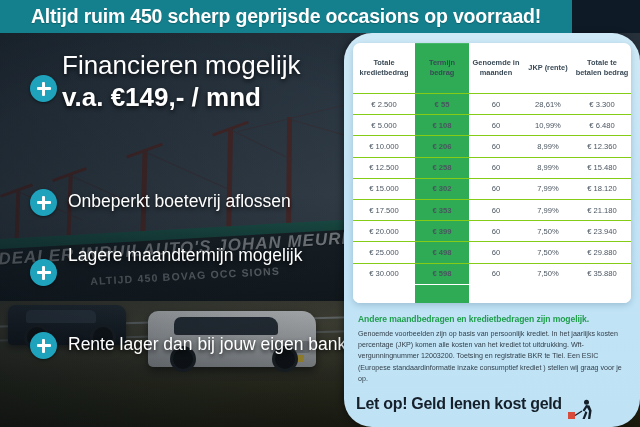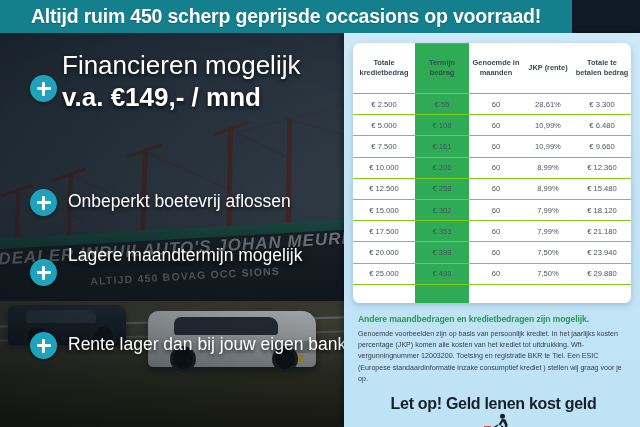--- a/index.html
+++ b/index.html
@@ -129,20 +129,21 @@
     position:absolute;color:#ffffff;font-size:17.5px;font-weight:normal;
     text-shadow:0 2px 4px rgba(0,0,0,.8);white-space:nowrap;
   }
 
   
   .panel{
     position:absolute;right:0;top:33px;width:296px;height:394px;
     background:linear-gradient(180deg,#cfeaf7 0%,#c3e4f6 40%,#bfe2f5 100%);
     z-index:20;
     box-shadow:-2px 0 6px rgba(0,0,0,.35);
+    border-radius:28px;
   }
   .card{
     position:absolute;left:9px;top:10px;width:278px;height:260px;
     background:#ffffff;border-radius:7px;
     box-shadow:0 2px 6px rgba(20,60,90,.22);
     overflow:hidden;
   }
   table.rates{
     border-collapse:collapse;width:278px;table-layout:fixed;
     position:relative;
@@ -152,40 +153,40 @@
     padding:7px 2px 8px 2px;line-height:1.35;text-align:center;vertical-align:middle;
     height:34px;
   }
   table.rates td{
     font-size:7.6px;color:#4a5560;text-align:center;
     padding:4.6px 2px;border-top:1px solid #84cc16;height:11px;
   }
   col.c1{width:62px;} col.c2{width:54px;} col.c3{width:54px;}
   col.c4{width:50px;} col.c5{width:58px;}
   th.hl,td.hl{
-    background:#2faa55;color:#ffffff;font-weight:normal;border-top:1px solid #46b869;
+    background:#2faa55;color:#ffffff;font-weight:bold;border-top:1px solid #46b869;
   }
   th.hl{background:#2faa55;color:#ffffff;}
   td.hl{background:#2faa55;}
   .card-foot{
     position:absolute;left:0;bottom:0;width:278px;height:18px;background:#ffffff;
   }
 
   .note-title{
     position:absolute;left:14px;top:281px;width:272px;
     color:#1f9e4c;font-size:8.6px;font-weight:bold;letter-spacing:-0.1px;
     line-height:1.3;
   }
   .note-body{
     position:absolute;left:14px;top:296px;width:268px;
     color:#33404b;font-size:7.1px;line-height:1.58;text-align:left;
   }
   .warn{
     position:absolute;left:12px;bottom:6px;width:275px;height:26px;
-    display:flex;align-items:center;flex-direction:column;
+    display:flex;
   }
   .warn-text{
     color:#15202b;font-size:16px;font-weight:bold;letter-spacing:-0.3px;white-space:nowrap;
   }
   .warn-icon{
     margin-left:6px;display:inline-flex;align-items:flex-end;
   }
 </style>
 </head>
 <body>
@@ -294,27 +295,20 @@
               <td>€ 3.300</td>
             </tr>
             <tr>
               <td>€ 5.000</td>
               <td class="hl">€ 108</td>
               <td>60</td>
               <td>10,99%</td>
               <td>€ 6.480</td>
             </tr>
             <tr>
-              <td>€ 7.500</td>
-              <td class="hl">€ 161</td>
-              <td>60</td>
-              <td>10,99%</td>
-              <td>€ 9.660</td>
-            </tr>
-            <tr>
               <td>€ 10.000</td>
               <td class="hl">€ 206</td>
               <td>60</td>
               <td>8,99%</td>
               <td>€ 12.360</td>
             </tr>
             <tr>
               <td>€ 12.500</td>
               <td class="hl">€ 258</td>
               <td>60</td>

